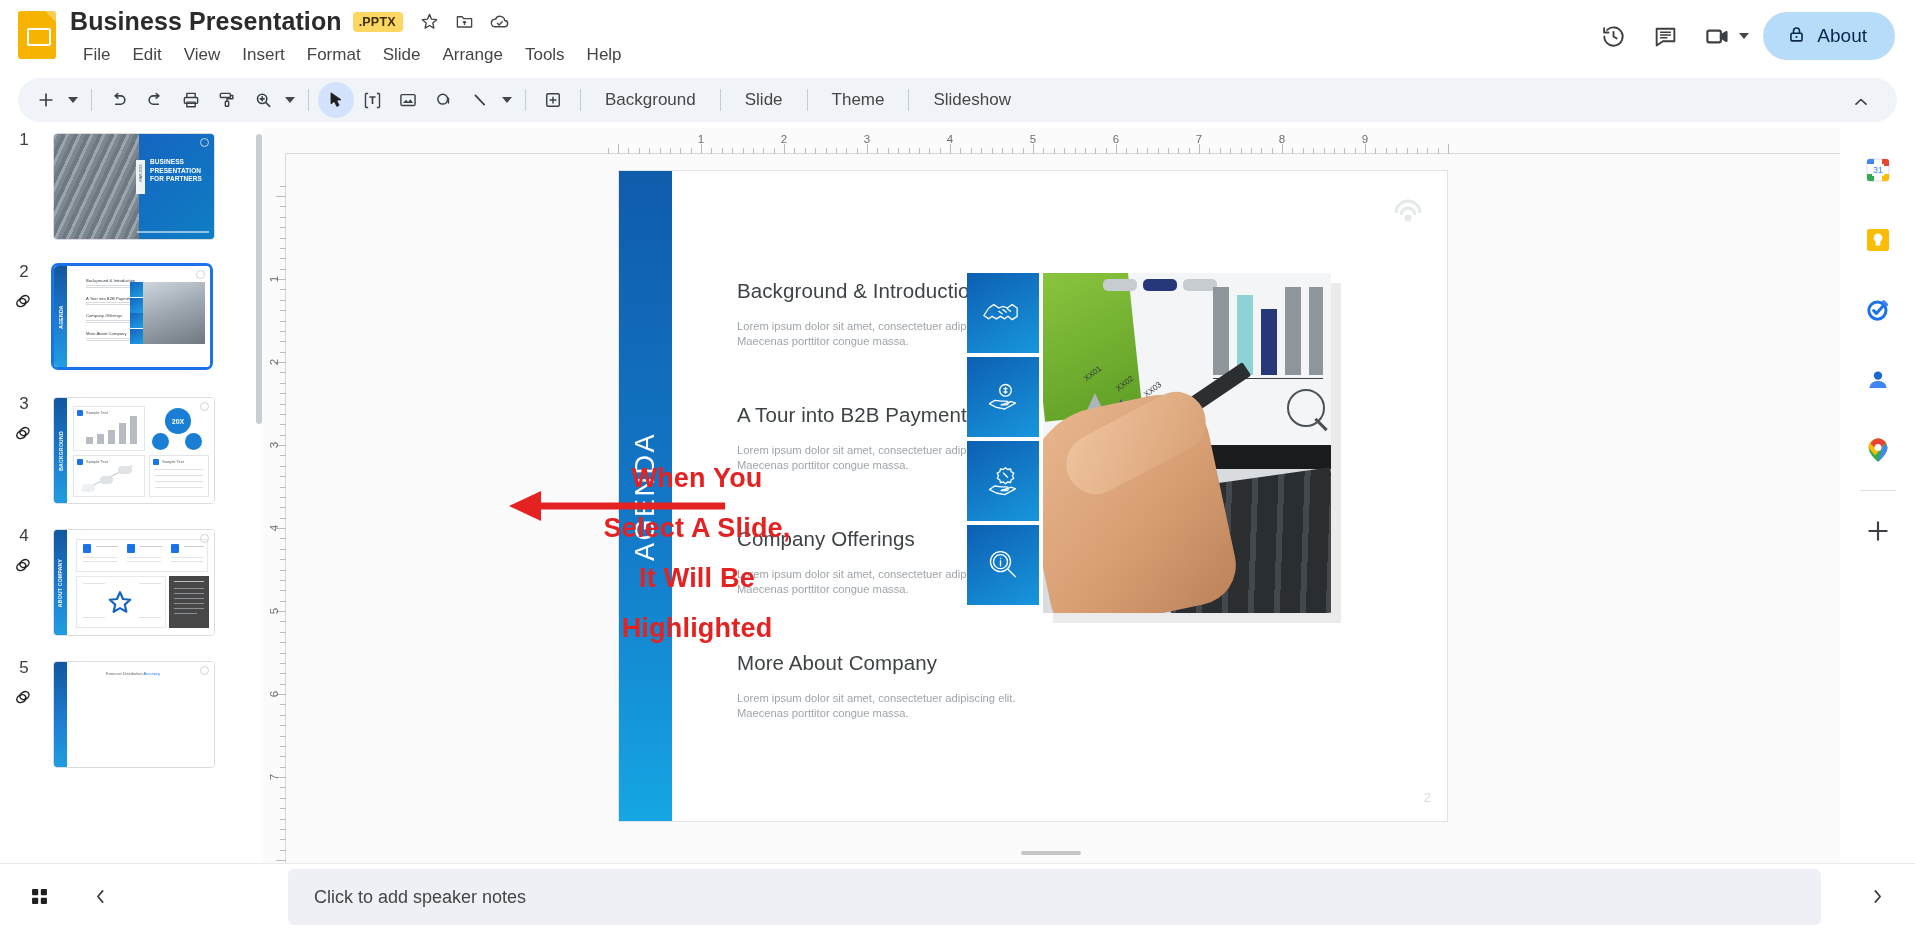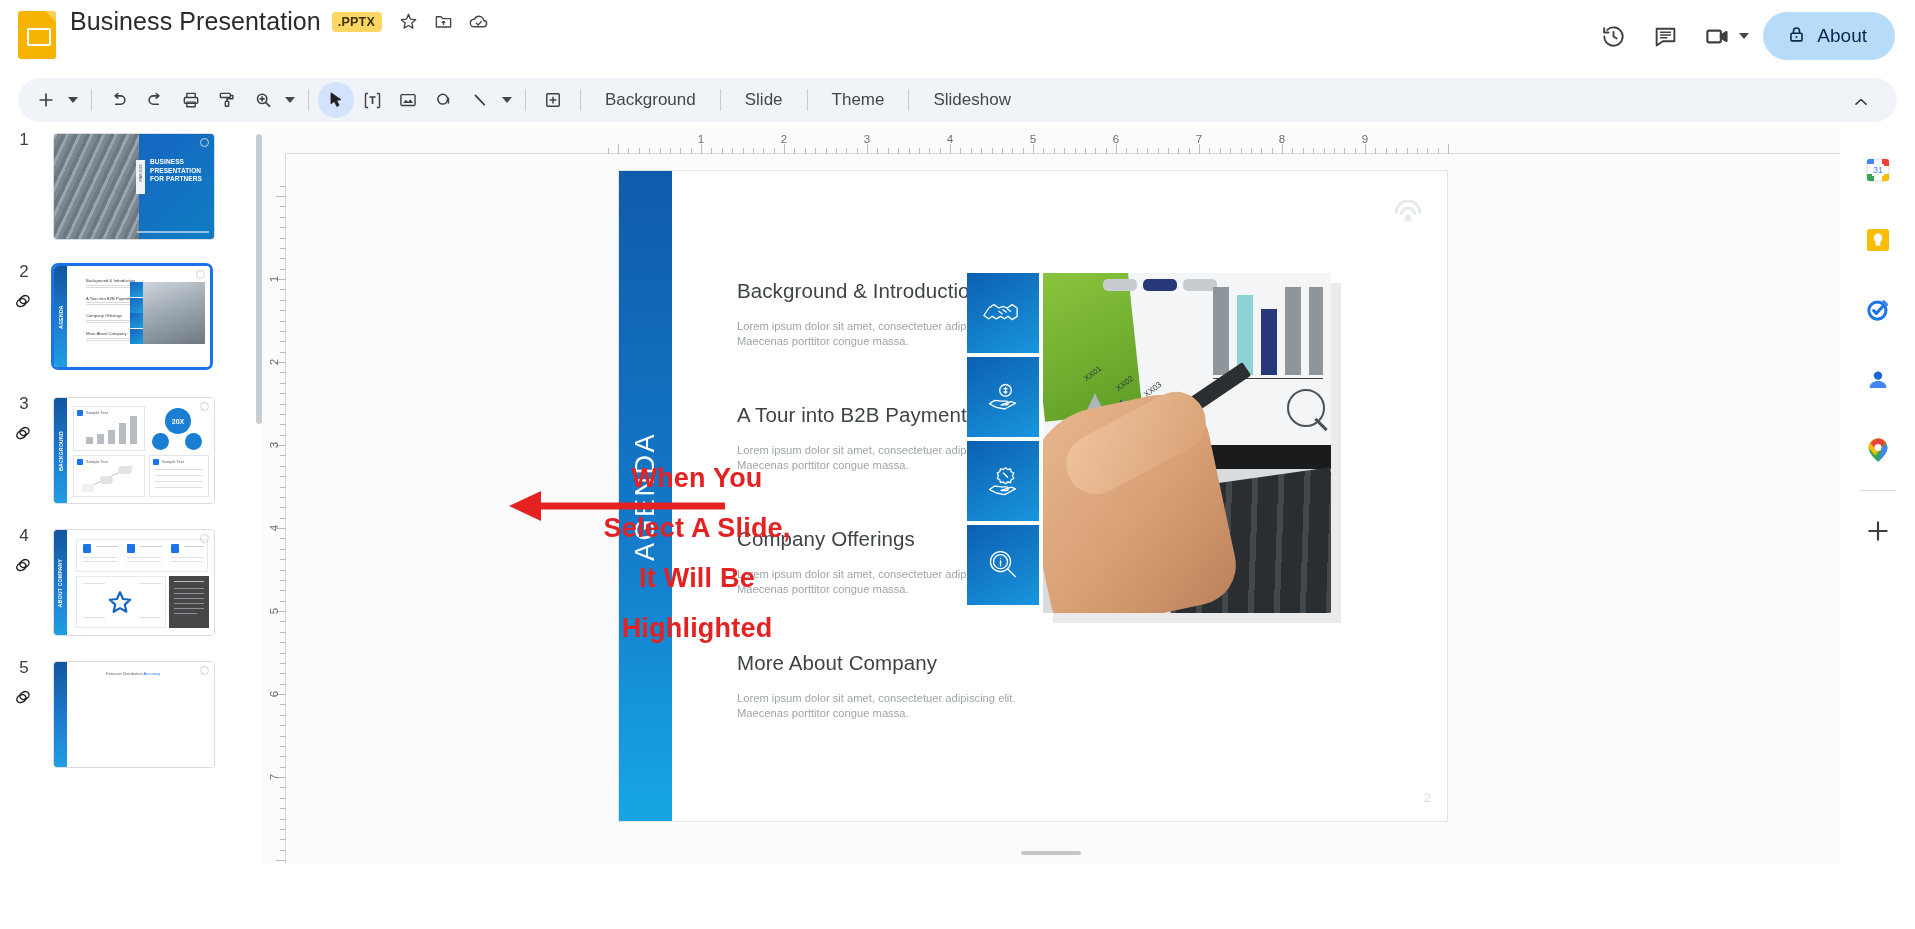--- a/index.html
+++ b/index.html
@@ -23,21 +23,21 @@
   .doc-icon:after {
     content:""; position:absolute; left:9px; top:17px; width:20px; height:14px;
     border: 2.5px solid #fff; border-radius: 2px; background: transparent;
   }
   .doc-icon:before {
     content:""; position:absolute; right:0; top:0; width:0; height:0;
     border-left: 11px solid transparent; border-top: 11px solid #fff;
     opacity:.32;
   }
   .title-row { position: absolute; left: 70px; top: 7px; display: flex; align-items: center; gap: 11px; }
-  .doc-title { font-size: 25px; color: #2b2b2b; font-weight: 400; letter-spacing: .1px; }
+  .doc-title { font-size: 25px; color: #2b2b2b; font-weight: 700; letter-spacing: .1px; }
   .pptx-badge {
     background: #FDD663; color: #3c3000; font-size: 12.5px; font-weight: 700;
     padding: 3px 7px 3px 6px; border-radius: 4px; letter-spacing: .2px;
   }
   .ticon { width: 24px; height: 24px; display:flex; align-items:center; justify-content:center; cursor:pointer; }
   .ticon svg { display:block; }
 
   .menubar { position: absolute; left: 72px; top: 43px; display: flex; gap: 0; }
   .menu-item {
     font-size: 17px; color: #444746; padding: 2px 11px; border-radius: 4px; cursor: pointer;
@@ -221,20 +221,31 @@
         </svg>
       </span>
       <span class="ticon">
         <svg width="21" height="21" viewBox="0 0 24 24" fill="none" stroke="#444746" stroke-width="1.6" stroke-linejoin="round" stroke-linecap="round">
           <path d="M6.5 18h11a3.6 3.6 0 0 0 .4-7.2A5.4 5.4 0 0 0 7.6 9.3 4.3 4.3 0 0 0 6.5 18z"></path>
           <path d="M9.6 14.1l1.9 1.9 3.6-3.8"></path>
         </svg>
       </span>
     </div>
 
+    <div class="menubar">
+      <div class="menu-item">File</div>
+      <div class="menu-item">Edit</div>
+      <div class="menu-item">View</div>
+      <div class="menu-item">Insert</div>
+      <div class="menu-item">Format</div>
+      <div class="menu-item">Slide</div>
+      <div class="menu-item">Arrange</div>
+      <div class="menu-item">Tools</div>
+      <div class="menu-item">Help</div>
+    </div>
 
     <div class="topright">
       <div class="tr-icon">
         <svg width="25" height="25" viewBox="0 0 24 24" fill="none" stroke="#3c4043" stroke-width="1.8" stroke-linecap="round" stroke-linejoin="round">
           <path d="M3.2 12a8.8 8.8 0 1 0 2.7-6.3"></path>
           <path d="M3 4v4.2h4.2"></path>
           <path d="M12 7.5V12l3.1 1.9"></path>
         </svg>
       </div>
       <div class="tr-icon">
@@ -924,14 +935,38 @@
       </svg>
     </div>
     <div class="rail-sep"></div>
     <div class="rail-btn">
       <svg width="26" height="26" viewBox="0 0 24 24" stroke="#3c4043" stroke-width="2" stroke-linecap="round">
           <path d="M12 4v16M4 12h16"></path>
         </svg>
     </div>
   </div>
 
+  <div class="bottombar">
+    <div class="notes-divider" style="top:0"></div>
+    <div class="bb-btn" style="left:17px;top:11px;">
+      <svg width="21" height="21" viewBox="0 0 24 24" fill="#1f1f1f">
+        <rect x="3.5" y="3.5" width="7" height="7" rx="1"></rect>
+          <rect x="13.5" y="3.5" width="7" height="7" rx="1"></rect>
+        <rect x="3.5" y="13.5" width="7" height="7" rx="1"></rect>
+          <rect x="13.5" y="13.5" width="7" height="7" rx="1"></rect>
+      </svg>
+    </div>
+    <div class="bb-btn" style="left:78px;top:11px;">
+      <svg width="21" height="21" viewBox="0 0 24 24" fill="none" stroke="#3c4043" stroke-width="2" stroke-linecap="round" stroke-linejoin="round">
+          <path d="M14.5 5.5L9 12l5.5 6.5"></path>
+        </svg>
+    </div>
+    <div class="notes">
+      <span class="notes-ph">Click to add speaker notes</span>
+    </div>
+    <div class="bb-btn bb-right" style="right:16px;top:11px;">
+      <svg width="21" height="21" viewBox="0 0 24 24" fill="none" stroke="#3c4043" stroke-width="2" stroke-linecap="round" stroke-linejoin="round">
+          <path d="M9.5 5.5L15 12l-5.5 6.5"></path>
+        </svg>
+    </div>
+  </div>
 
 </div>
 
 </body></html>

